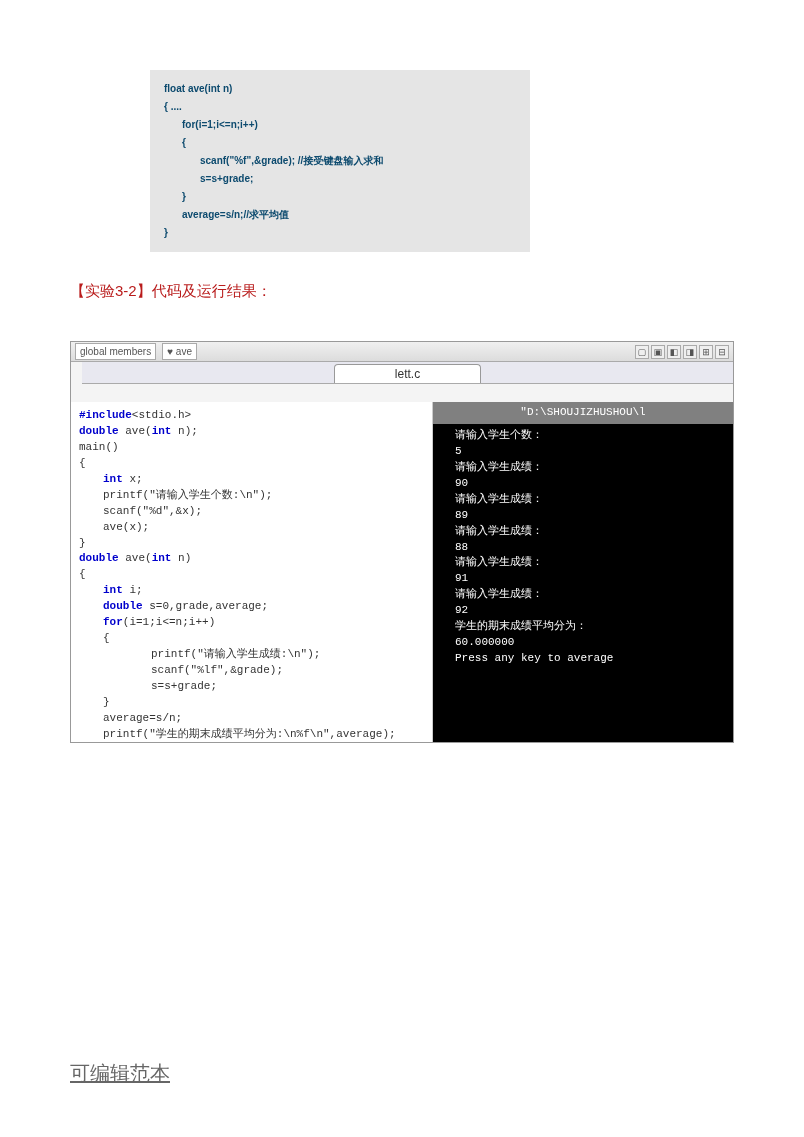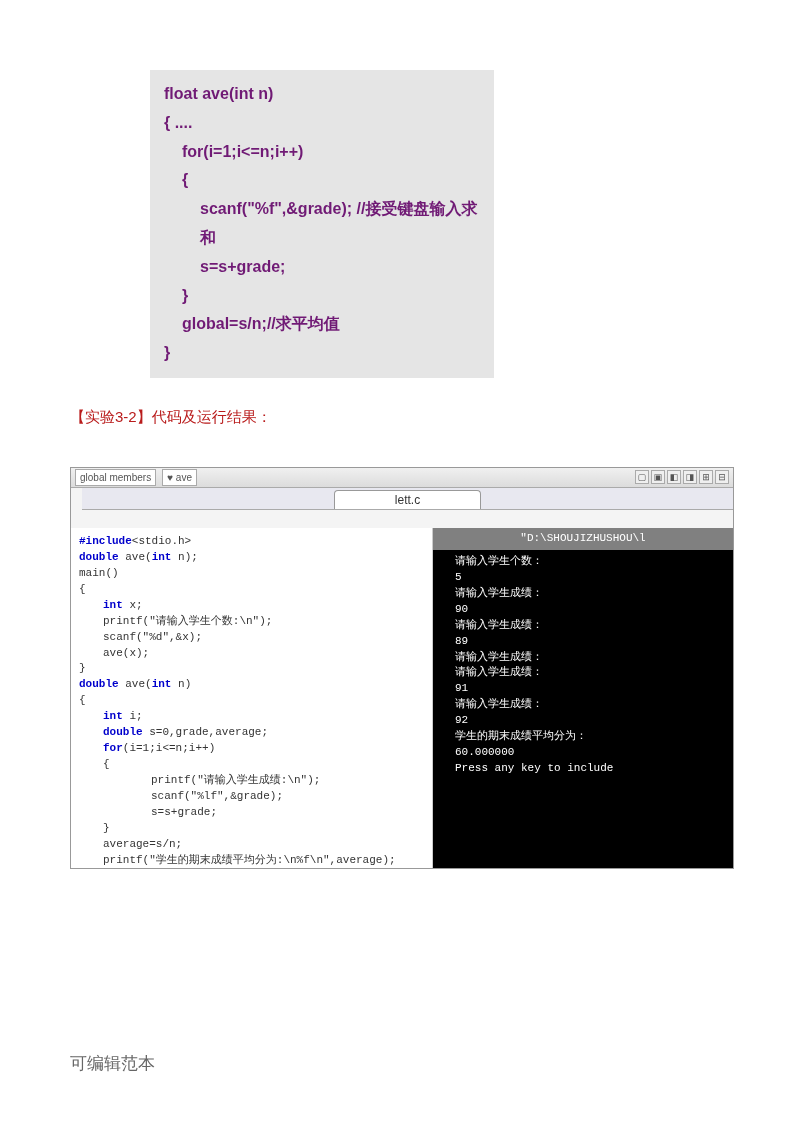--- a/index.html
+++ b/index.html
@@ -9,28 +9,28 @@
     background: #ffffff;
     font-family: "SimSun", "Microsoft YaHei", sans-serif;
     font-size: 14px;
     color: #333;
     position: relative;
   }
   .page { padding: 60px 70px 0 70px; }
 
   .code-block-1 {
     margin: 10px auto 30px 80px;
-    width: 344px;
+    width: 380px;
     background: #e5e5e5;
     padding: 10px 14px;
     font-family: "Arial", "Microsoft YaHei", sans-serif;
     font-weight: bold;
-    font-size: 16px;
+    font-size: 10px;
     line-height: 1.8;
-    color: #701a75;
+    color: #0c4a6e;
   }
   .code-block-1 .indent1 { padding-left: 18px; }
   .code-block-1 .indent2 { padding-left: 36px; }
 
   .section-label {
     margin: 12px 0 6px 0;
     font-size: 15px;
     color: #b91c1c;
   }
 
@@ -129,40 +129,41 @@
     white-space: nowrap;
     overflow: hidden;
   }
   .console-body {
     padding: 4px 22px;
   }
   .console-body .cn { display: block; white-space: pre; }
 
   .footer {
     position: absolute;
-    bottom: 62px;
+    bottom: 50px;
     left: 70px;
-    font-size: 17px;
+    font-size: 20px;
     color: #666;
+    text-decoration: underline;
   }
 </style>
 </head>
 <body>
 
 <div class="page">
 
   <div class="code-block-1">
     <div>float  ave(int  n)</div>
     <div>{   ....</div>
     <div class="indent1">for(i=1;i&lt;=n;i++)</div>
     <div class="indent1">{</div>
     <div class="indent2">scanf("%f",&amp;grade); //接受键盘输入求和</div>
     <div class="indent2">s=s+grade;</div>
     <div class="indent1">}</div>
-    <div class="indent1">global=s/n;//求平均值</div>
+    <div class="indent1">average=s/n;//求平均值</div>
     <div>}</div>
   </div>
 
   <div class="section-label">【实验3-2】代码及运行结果：</div>
 
   <div class="ide-window">
 
     <div class="ide-toolbar">
       <span class="dropdown">global members</span>
       <span class="dropdown">♥ ave</span>
@@ -210,27 +211,28 @@
       <div class="console">
         <div class="console-title">"D:\SHOUJIZHUSHOU\l</div>
         <div class="console-body">
           <span class="cn">请输入学生个数：</span>
           <span class="cn">5</span>
           <span class="cn">请输入学生成绩：</span>
           <span class="cn">90</span>
           <span class="cn">请输入学生成绩：</span>
           <span class="cn">89</span>
           <span class="cn">请输入学生成绩：</span>
+          <span class="cn">88</span>
           <span class="cn">请输入学生成绩：</span>
           <span class="cn">91</span>
           <span class="cn">请输入学生成绩：</span>
           <span class="cn">92</span>
           <span class="cn">学生的期末成绩平均分为：</span>
           <span class="cn">60.000000</span>
-          <span class="cn">Press any key to include</span>
+          <span class="cn">Press any key to average</span>
         </div>
       </div>
 
     </div>
   </div>
 
 </div>
 
 <div class="footer">可编辑范本</div>
 

